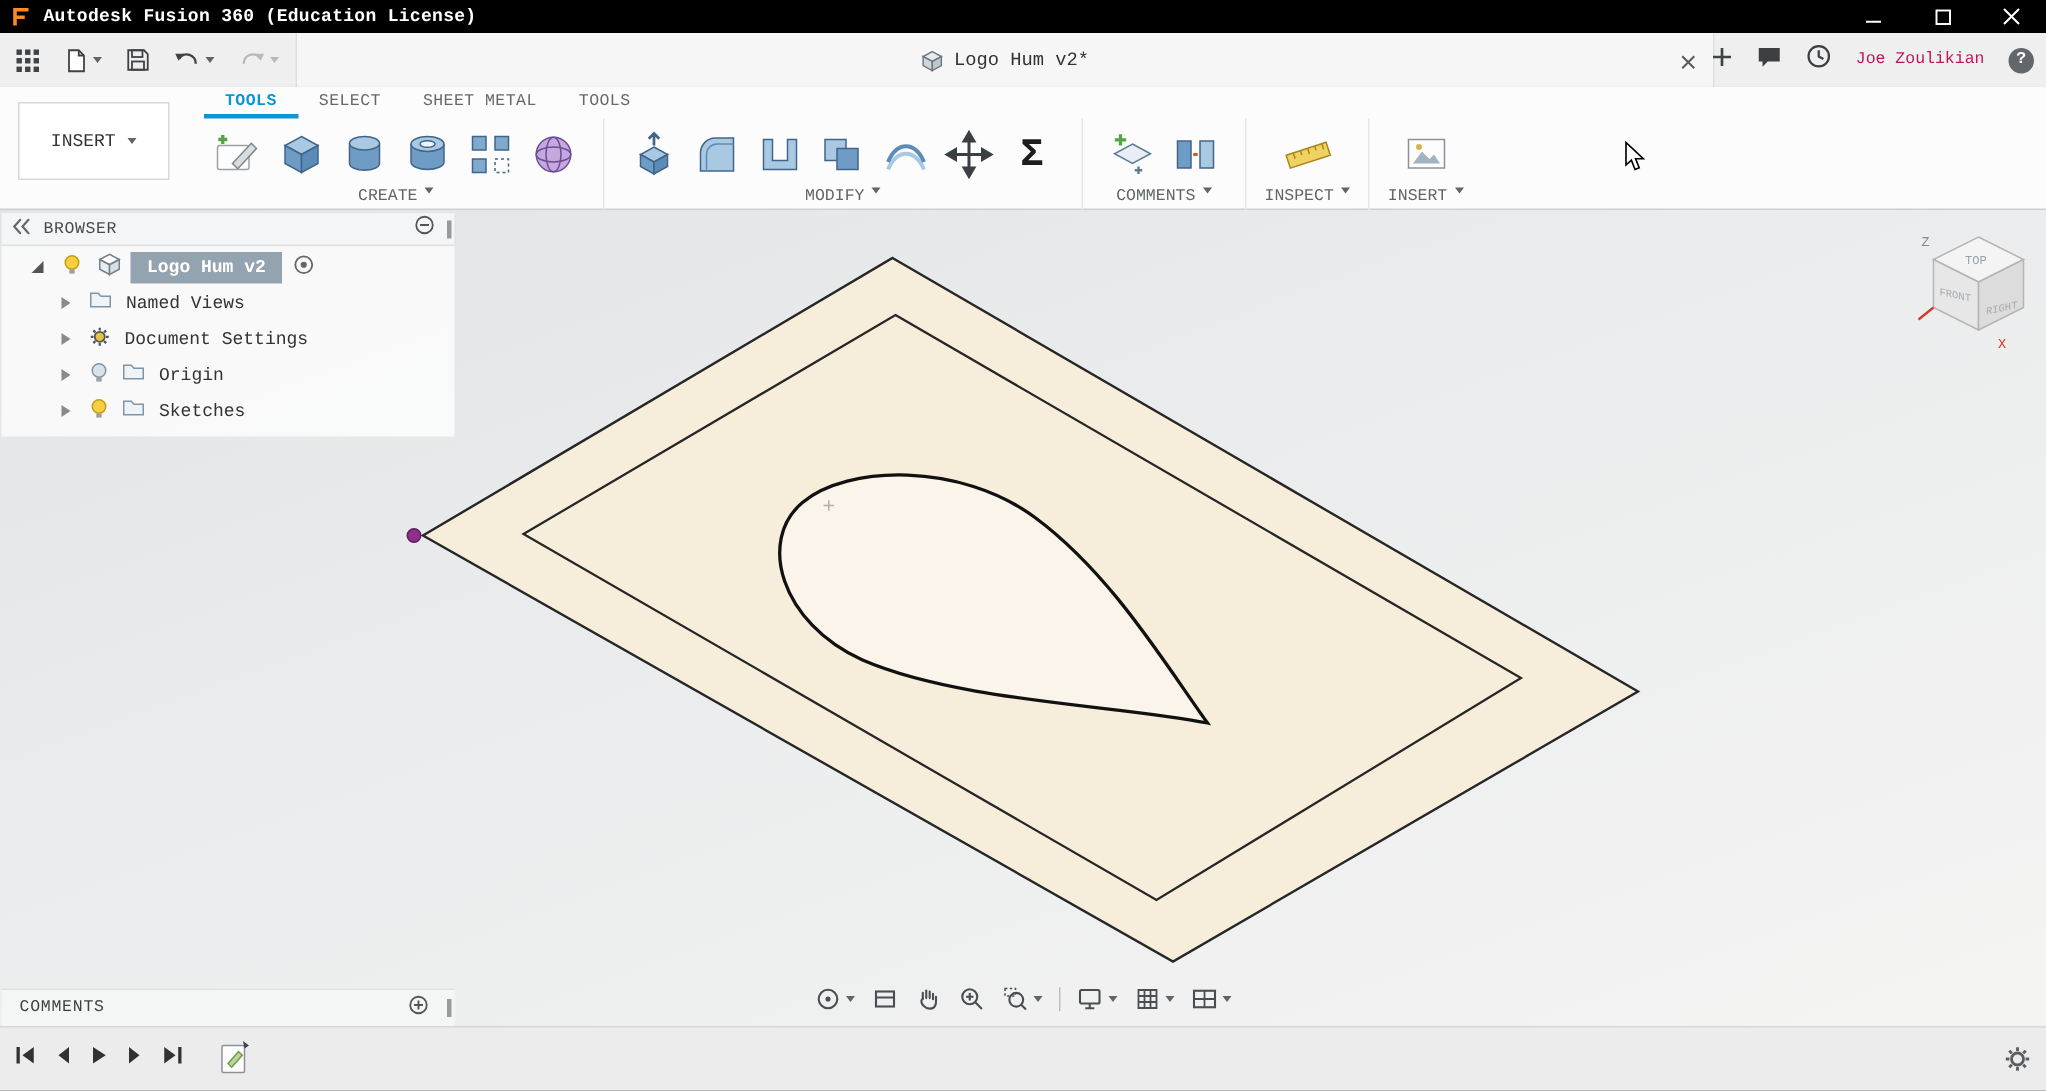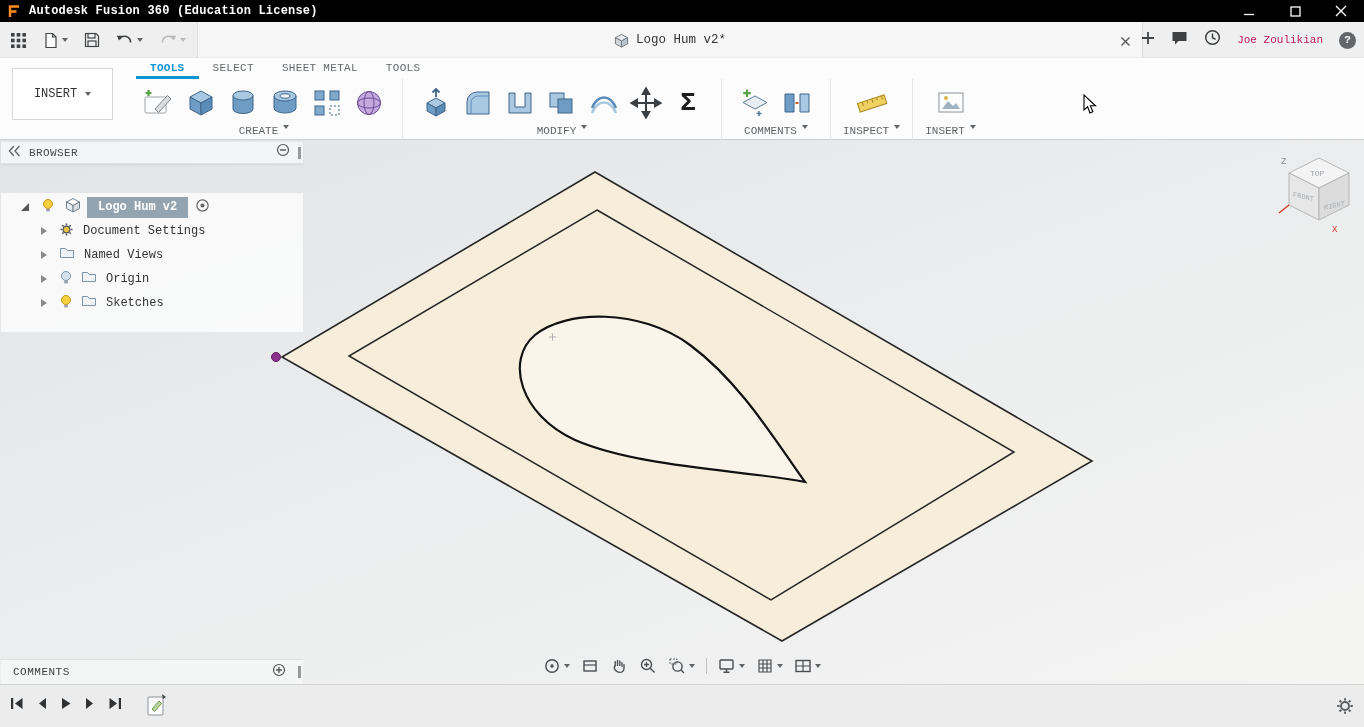--- a/index.html
+++ b/index.html
@@ -51,21 +51,21 @@
   
   .canvas{position:absolute;top:140px;left:0;right:0;height:544px;
           background:linear-gradient(160deg,#e3e4e5 0%,#ebeced 45%,#f4f4f3 100%);}
   .canvas svg.scene{position:absolute;left:0;top:0;}
 
   
   .browser{position:absolute;left:1px;top:2px;width:302px;}
   .browser-header{height:22px;background:rgba(244,245,246,.97);display:flex;align-items:center;
                   border-bottom:1px solid #e0e0e0;box-shadow:0 1px 2px rgba(0,0,0,.07);}
   .browser-header .btitle{font-size:11px;color:#4a4a4a;letter-spacing:.4px;margin-left:8px;flex:1;}
-  .browser-body{background:rgba(255,255,255,.76);padding:2px 0 17px;margin-top:29px;}
+  .browser-body{background:rgba(255,255,255,.76);padding:2px 0 5px;}
   .brow{height:24px;display:flex;align-items:center;font-size:12px;color:#333;}
   .tri-exp{width:0;height:0;border-bottom:8px solid #555;border-left:8px solid transparent;}
   .tri-col{width:0;height:0;border-top:4.5px solid transparent;border-bottom:4.5px solid transparent;
            border-left:6px solid #8a8a8a;}
   .chip-selected{background:#94a3b0;color:#fff;padding:3.5px 11px;font-size:12px;font-weight:bold;}
   .handle{width:3px;height:12px;background:#9a9a9a;margin:0 2px;}
 
   
   .viewcube{position:absolute;left:1276px;top:10px;}
 
@@ -461,38 +461,38 @@
             <svg width="15" height="15" viewBox="0 0 16 16">
                 <circle cx="8" cy="8" r="6" fill="none" stroke="#666" stroke-width="1.3"></circle>
                 <circle cx="8" cy="8" r="2.2" fill="#666"></circle>
               </svg>
           </span>
         </div>
 
         <div class="brow">
           <span class="tri-col" style="margin-left:40px"></span>
           <span style="margin-left:12px">
+            <svg width="16" height="14" viewBox="0 0 16 14">
+                <path d="M1.5 2.5 h5 l1.8 2 h6.2 v7 h-13 z" fill="#eef3f7" stroke="#7d95a6"></path>
+              </svg>
+          </span>
+          <span style="margin-left:9px">Named Views</span>
+        </div>
+
+        <div class="brow">
+          <span class="tri-col" style="margin-left:40px"></span>
+          <span style="margin-left:12px">
             <svg width="15" height="15" viewBox="0 0 18 18">
                 <g stroke="#4f5458" stroke-width="1.8">
                   <circle cx="9" cy="9" r="4" fill="#e9c23f" stroke-width="1.4"></circle>
                   <path d="M9 1.8 V4 M9 14 V16.2 M1.8 9 H4 M14 9 H16.2 M3.9 3.9 L5.5 5.5 M12.5 12.5 L14.1 14.1 M14.1 3.9 L12.5 5.5 M5.5 12.5 L3.9 14.1"></path>
                 </g>
               </svg>
           </span>
           <span style="margin-left:9px">Document Settings</span>
-        </div>
-
-        <div class="brow">
-          <span class="tri-col" style="margin-left:40px"></span>
-          <span style="margin-left:12px">
-            <svg width="16" height="14" viewBox="0 0 16 14">
-                <path d="M1.5 2.5 h5 l1.8 2 h6.2 v7 h-13 z" fill="#eef3f7" stroke="#7d95a6"></path>
-              </svg>
-          </span>
-          <span style="margin-left:9px">Named Views</span>
         </div>
 
         <div class="brow">
           <span class="tri-col" style="margin-left:40px"></span>
           <span style="margin-left:12px">
             <svg width="14" height="15" viewBox="0 0 14 15">
                 <circle cx="7" cy="6" r="4.5" fill="#d7e2ea" stroke="#7d95a6"></circle>
                 <rect x="5.2" y="10.8" width="3.6" height="2.6" fill="#9aa0a5"></rect>
               </svg>
           </span>

